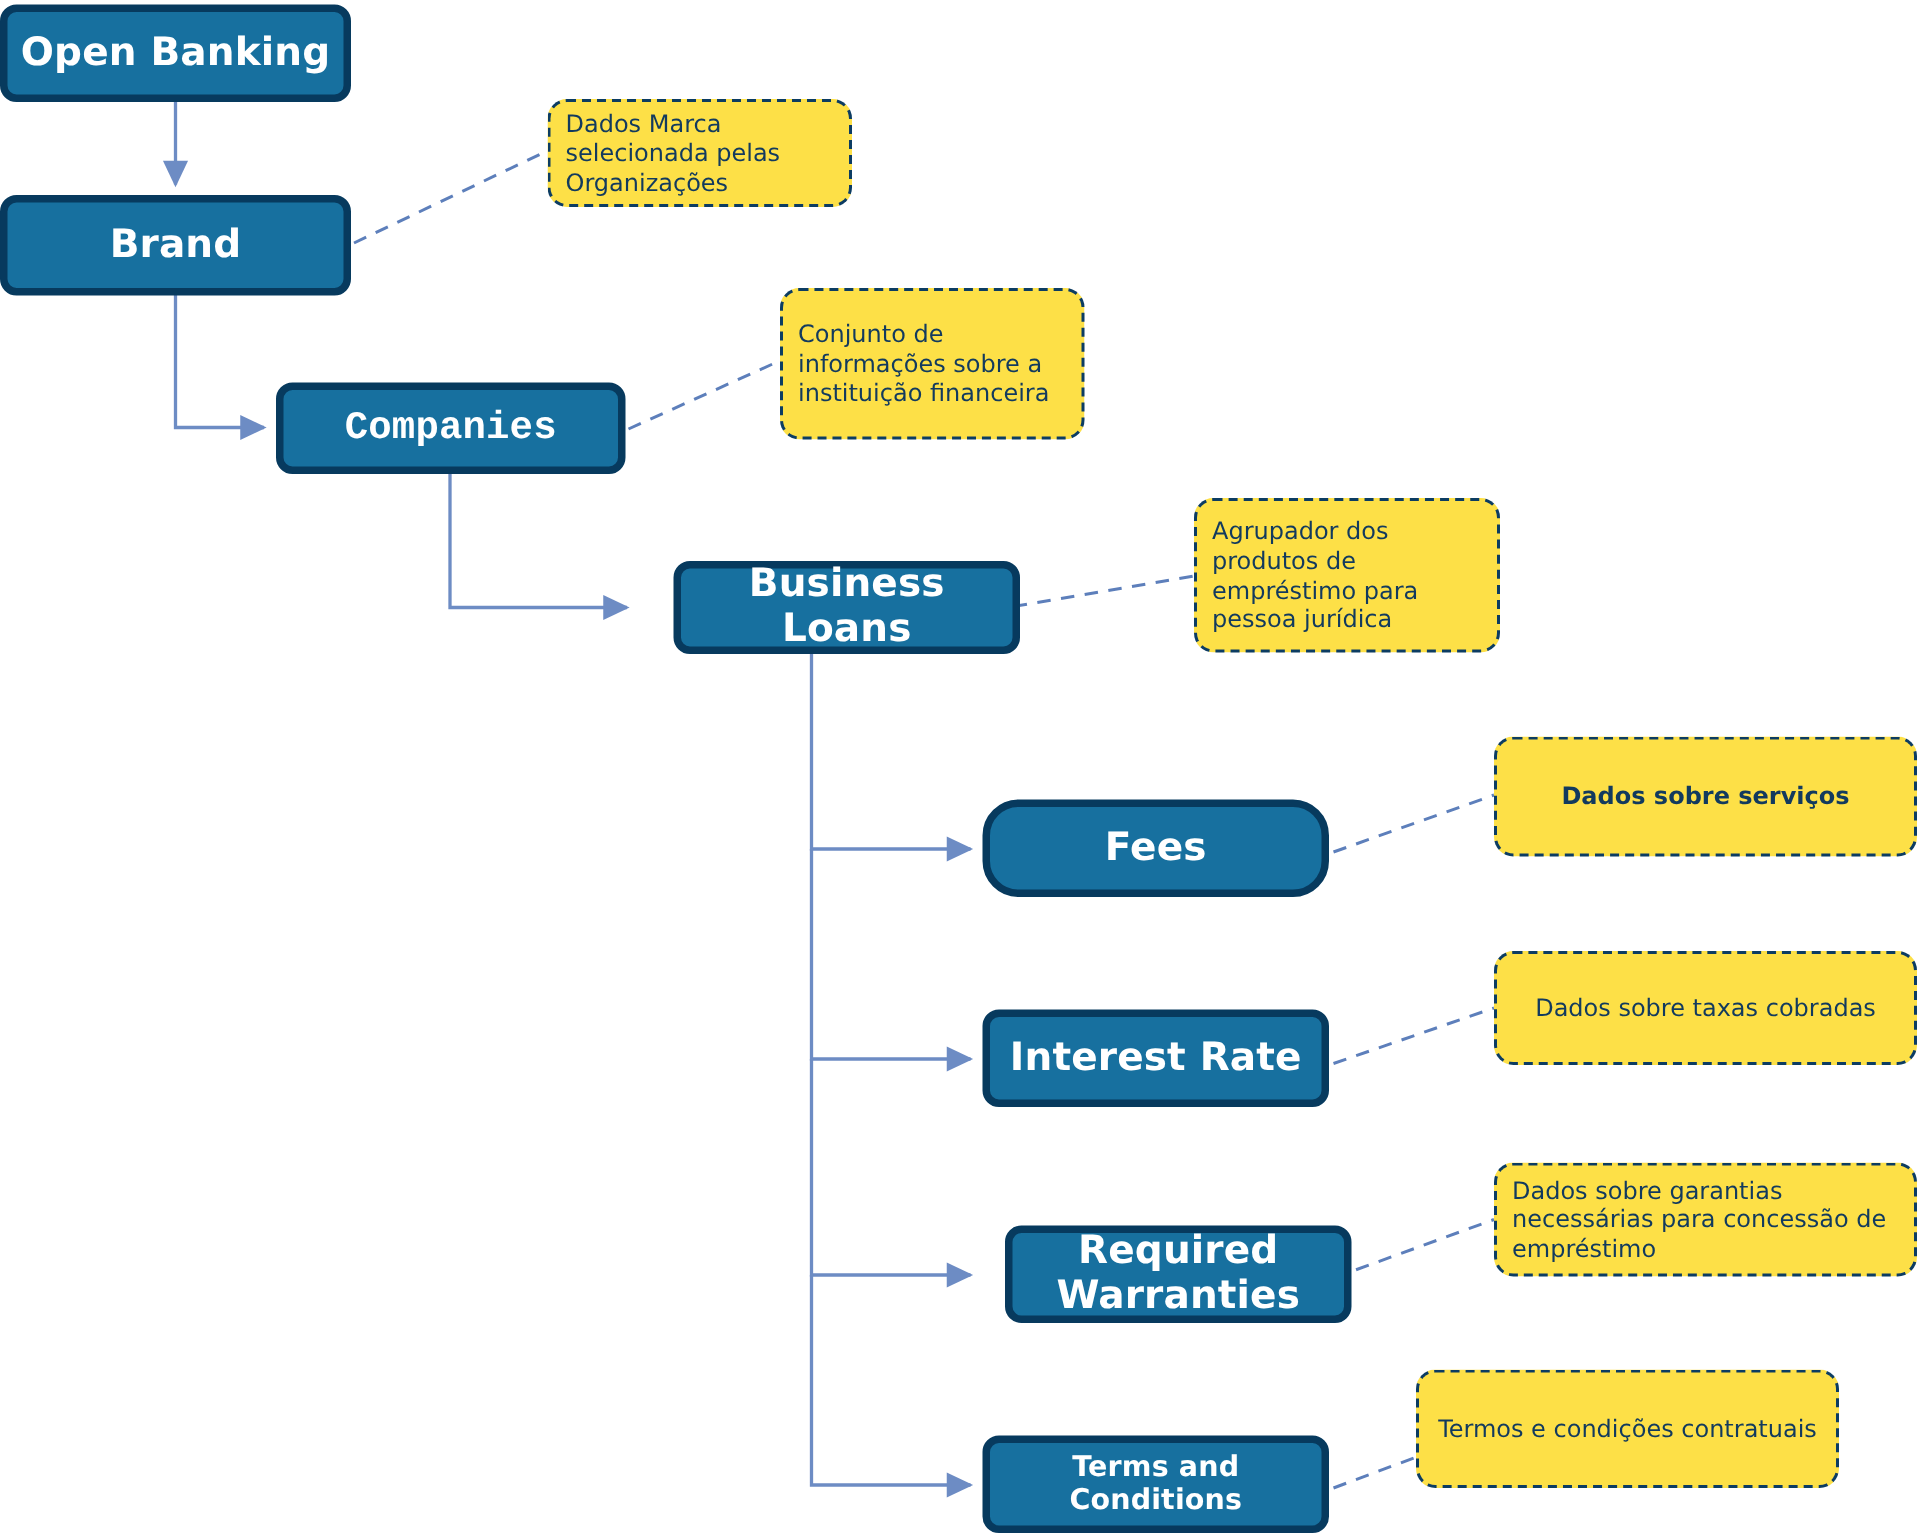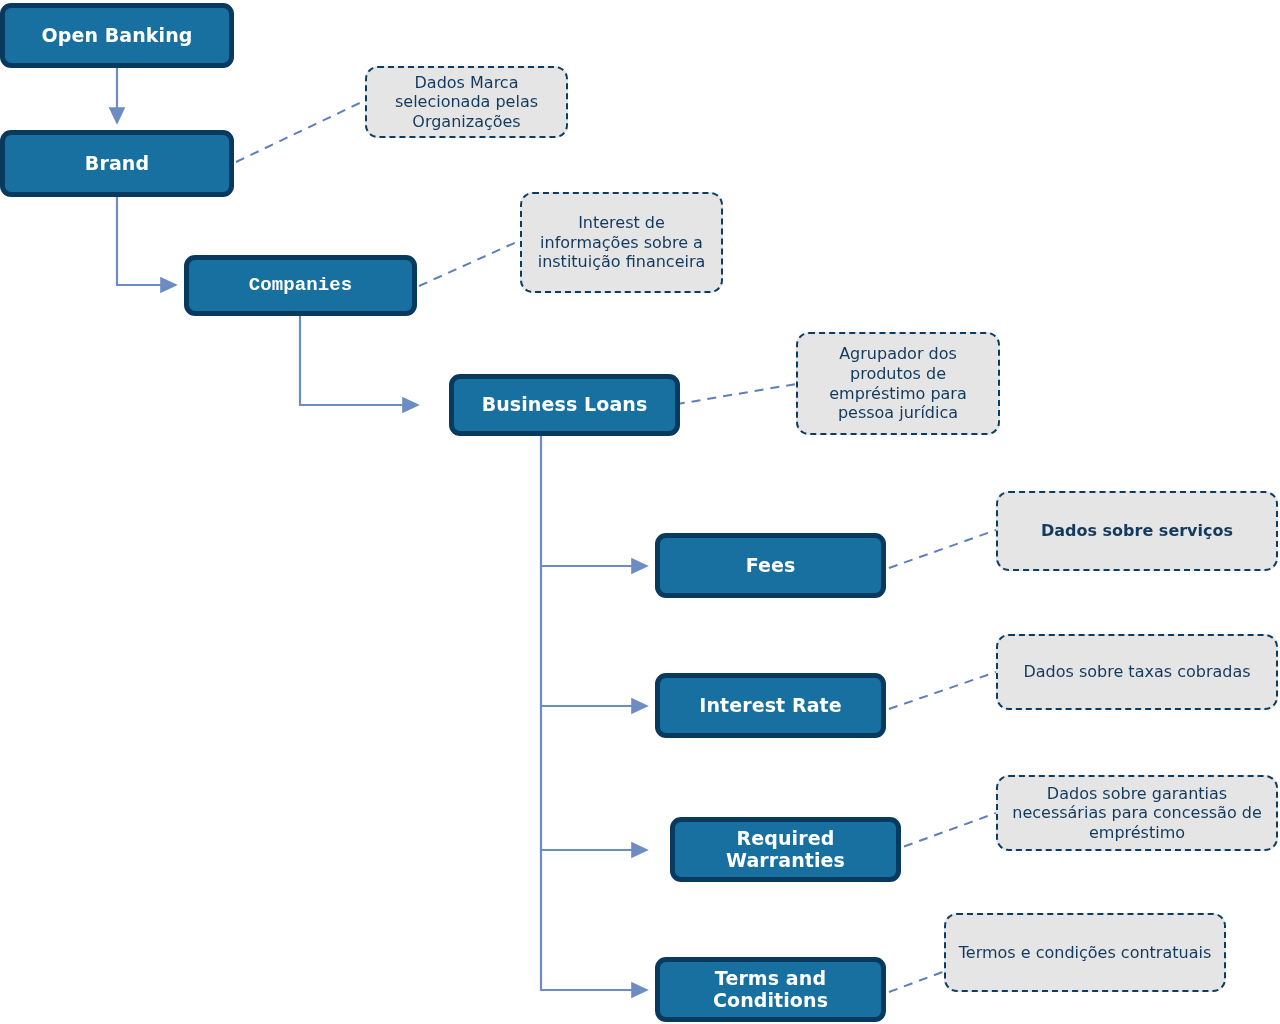--- a/index.html
+++ b/index.html
@@ -10,39 +10,38 @@
   #canvas{position:absolute;inset:0;width:1280px;height:1024px;}
   #edges{position:absolute;left:0;top:0;width:1280px;height:1024px;pointer-events:none;}
 
   .node{
     position:absolute;box-sizing:border-box;
     background:#17709f;
     border:5px solid #073a5e;
     border-radius:11px;
     display:flex;align-items:center;justify-content:center;
     color:#ffffff;
-    font-size:19px;
+    font-size:26px;
     font-weight:600;
     letter-spacing:.1px;
     text-align:center;
     line-height:1.15;
     padding:16px 6px;
   }
   .node.tight{padding:0 8px;font-size:19px;}
 
   .callout{
     position:absolute;box-sizing:border-box;
-    background:#e5e5e5;
+    background:#fde047;
     border:2px dashed #0c3c62;
     border-radius:13px;
     display:flex;align-items:center;justify-content:center;
     color:#123a5e;
     font-size:16px;
     font-weight:400;
-    text-align:center;
     line-height:1.22;
     padding:4px 10px;
   }
 </style>
 </head>
 <body>
 
 <div id="canvas">
 
   <svg id="edges" viewBox="0 0 1280 1024" xmlns="http://www.w3.org/2000/svg">
@@ -74,31 +73,31 @@
   </svg>
 
   <div class="node" style="left:0px;top:3px;width:234px;height:65px;">Open Banking</div>
 
   <div class="node" style="left:0px;top:130px;width:234px;height:67px;">Brand</div>
 
   <div class="node" style="left:184px;top:255px;width:233px;height:61px;font-family:Liberation Mono, monospace;">Companies</div>
 
   <div class="node" style="left:426px;top:374px;width:231px;height:62px;margin-left:23px;">Business Loans</div>
 
-  <div class="node" style="left:655px;top:533px;width:231px;height:65px;">Fees</div>
+  <div class="node" style="left:655px;top:533px;width:231px;height:65px;border-radius:24px;">Fees</div>
 
   <div class="node" style="left:655px;top:673px;width:231px;height:65px;">Interest Rate</div>
 
   <div class="node" style="left:670px;top:817px;width:231px;height:65px;">Required Warranties</div>
 
   <div class="node tight" style="left:655px;top:957px;width:231px;height:65px;">Terms and Conditions</div>
 
   <div class="callout" style="left:365px;top:66px;width:203px;height:72px;">Dados Marca selecionada pelas Organizações</div>
 
-  <div class="callout" style="left:520px;top:192px;width:203px;height:101px;">Interest de informações sobre a instituição financeira</div>
+  <div class="callout" style="left:520px;top:192px;width:203px;height:101px;">Conjunto de informações sobre a instituição financeira</div>
 
   <div class="callout" style="left:796px;top:332px;width:204px;height:103px;">Agrupador dos produtos de empréstimo para pessoa jurídica</div>
 
   <div class="callout" style="left:996px;top:491px;width:282px;height:80px;font-weight:bold;">Dados sobre serviços</div>
 
   <div class="callout" style="left:996px;top:634px;width:282px;height:76px;">Dados sobre taxas cobradas</div>
 
   <div class="callout" style="left:996px;top:775px;width:282px;height:76px;">Dados sobre garantias necessárias para concessão de empréstimo</div>
 
   <div class="callout" style="left:944px;top:913px;width:282px;height:79px;">Termos e condições contratuais</div>

